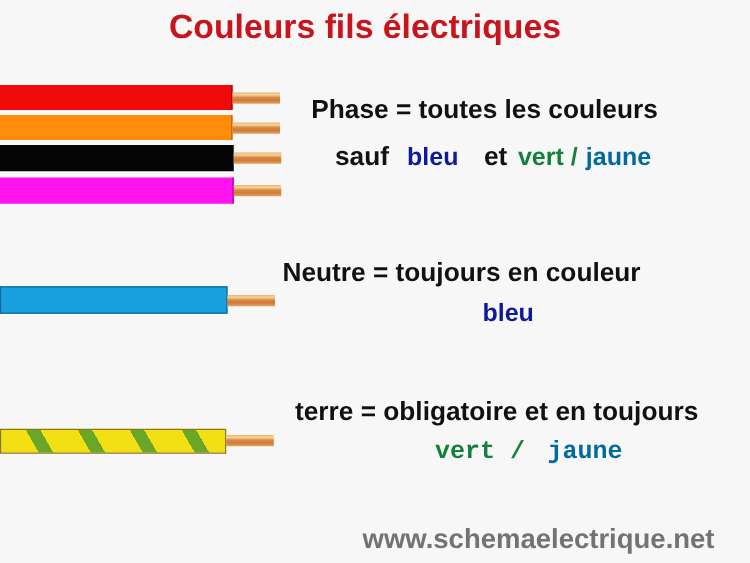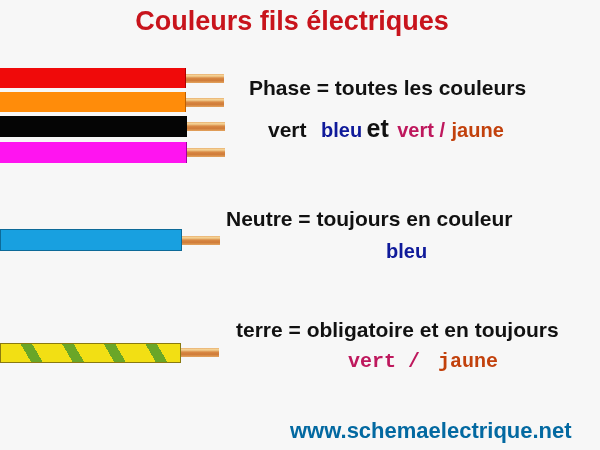--- a/index.html
+++ b/index.html
@@ -19,25 +19,25 @@
       position: absolute; left: 0; top: 0; height: 100%;
       box-sizing: border-box;
     }
     .wire .copper {
       position: absolute; height: 9px;
       background: linear-gradient(to bottom, #e9b070 0%, #f6d79a 20%, #d98a45 45%, #cf7a38 70%, #e3a45f 100%);
     }
     .text { position: absolute; font-weight: bold; color: #111; white-space: nowrap; }
     .big { font-size: 21px; }
     .c-blue { color: #0f1a9a; text-align: center; }
-    .c-green { color: #be185d; }
-    .c-yellow { color: #c2410c; }
+    .c-green { color: #15803d; }
+    .c-yellow { color: #0369a1; }
     .footer {
       position: absolute; left: 290px; top: 418px;
-      font-weight: bold; font-size: 22px; color: #0369a1; white-space: nowrap;
+      font-weight: bold; font-size: 22px; color: #737373; white-space: nowrap;
     }
     .earth-jacket {
       background: repeating-linear-gradient(60deg,
         #f2df14 0px, #f2df14 26px, #6aa628 26px, #6aa628 36px);
       border: 1px solid #8a7a10;
     }
   </style>
 </head>
 <body>
 
@@ -57,23 +57,23 @@
     <div class="copper" style="left:187px; top:6px; width:38px;"></div>
   </div>
   <div class="wire" style="top:142px; width:230px; height:21px;">
     <div class="jacket" style="width:187px; background:#ff14f0; border-right:1px solid #a000a0;"></div>
     <div class="copper" style="left:187px; top:6px; width:38px;"></div>
   </div>
 </div>
 
 <div class="text big" style="left:249px; top:76px;">Phase = toutes les couleurs</div>
 <div style="position:absolute; left:268px; top:114px; font-weight:bold; white-space:nowrap;">
-  <span style="font-size:21px; color:#111;">vert</span>
+  <span style="font-size:21px; color:#111;">sauf</span>
   <span class="c-blue" style="font-size:20px; margin-left:10px;">bleu</span>
-  <span style="font-size:25px; color:#111; margin-left:0;">et</span>
+  <span style="font-size:21px; color:#111; margin-left:16px;">et</span>
   <span class="c-green" style="font-size:20px; margin-left:4px;">vert /</span>
   <span class="c-yellow" style="font-size:20px; margin-left:2px;">jaune</span>
 </div>
 
 <div class="wire" style="top:229px; width:225px; height:22px;">
   <div class="jacket" style="width:182px; background:#18a0e0; border:1px solid #0d6a98;"></div>
   <div class="copper" style="left:182px; top:7px; width:38px;"></div>
 </div>
 <div class="text big" style="left:226px; top:207px;">Neutre = toujours en couleur</div>
 <div class="text c-blue" style="left:386px; top:240px; font-size:20px;">bleu</div>

